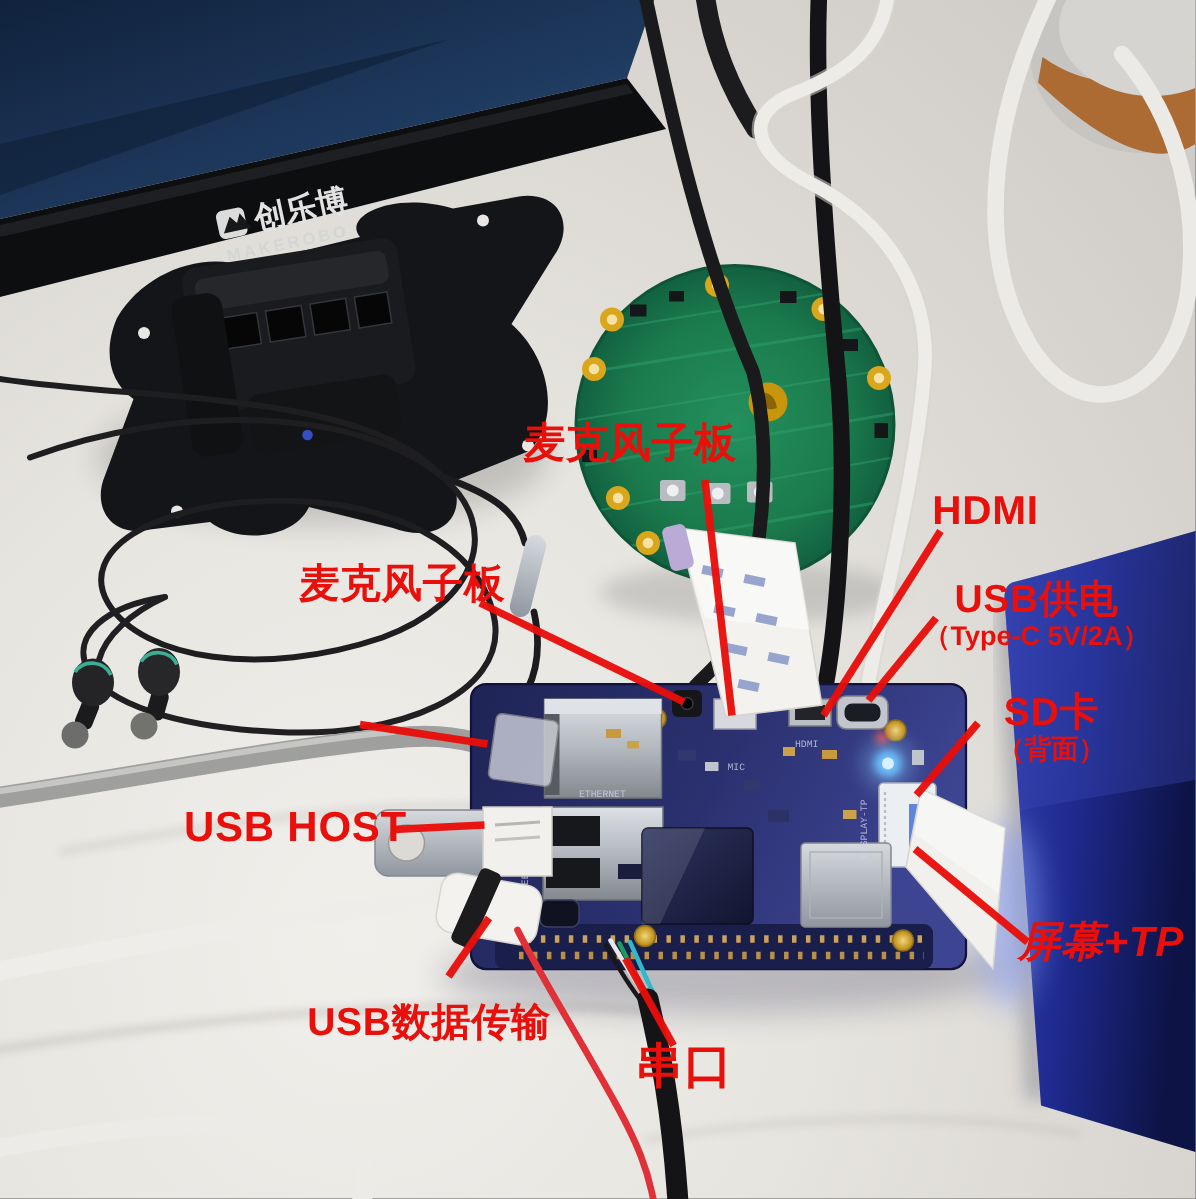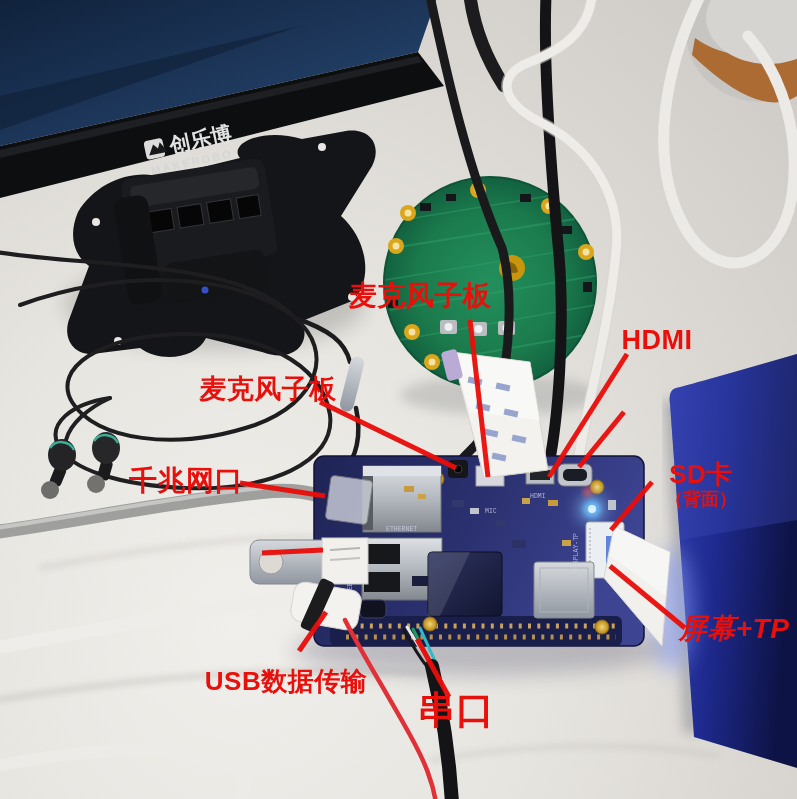--- a/index.html
+++ b/index.html
@@ -10,21 +10,21 @@
   }
   #scene svg{position:absolute;left:0;top:0;}
   .lb{
     position:absolute;transform:translate(-50%,-50%);
     color:#e90f0b;font-weight:700;text-align:center;white-space:nowrap;
     line-height:1.1;z-index:20;letter-spacing:0.5px;
   }
   .s28{font-size:28px;}
   .s27{font-size:27px;}
   .s26{font-size:26px;}
-  .s30{font-size:38px;}
+  .s30{font-size:32px;}
   .sub{display:block;font-size:18px;letter-spacing:0px;margin-top:1px;}
 </style>
 </head>
 <body>
 
 <div id="scene">
 
 <svg width="797" height="799" viewBox="0 0 797 799">
   <defs>
     <linearGradient id="monGrad" x1="0" y1="0" x2="1" y2="1">
@@ -321,27 +321,31 @@
 
 <div class="lb s28" style="left:420px;top:296px;">
   <span>麦克风子板</span>
 </div>
 <div class="lb s27" style="left:657px;top:341px;">
   <span>HDMI</span>
 </div>
 <div class="lb s27" style="left:268px;top:390px;">
   <span style="display:block">麦克风子板</span>
 </div>
-<div class="lb s28" style="left:186px;top:481px;">
-  <span>千兆网口</span>
+<div class="lb s26" style="left:691px;top:410px;">
+  <span>USB供电</span>
+  <span class="sub">（Type-C 5V/2A）</span>
 </div>
 <div class="lb s26" style="left:701px;top:485px;">
   <span>SD卡</span>
   <span class="sub">（背面）</span>
 </div>
+<div class="lb s28" style="left:197px;top:552px;">
+  <span>USB HOST</span>
+</div>
 <div class="lb s28" style="left:734px;top:629px;font-style:italic;">
   <span>屏幕+TP</span>
 </div>
 <div class="lb s26" style="left:286px;top:681px;">
   <span>USB数据传输</span>
 </div>
 <div class="lb s30" style="left:456px;top:711px;">
   <span>串口</span>
 </div>
 

